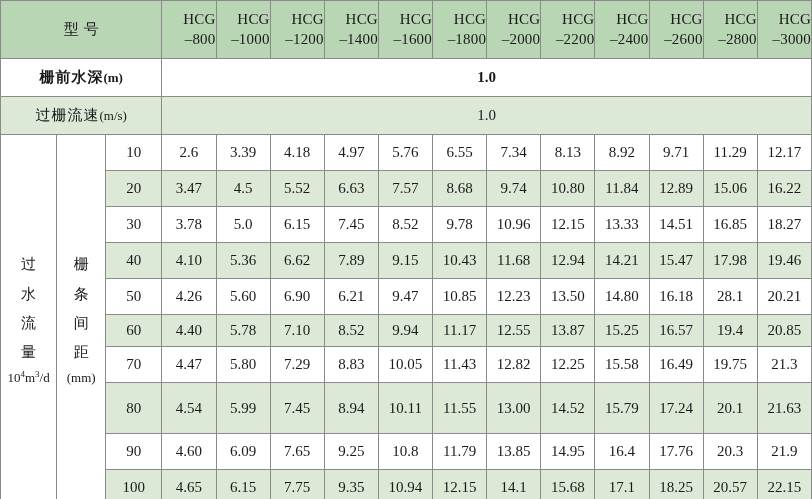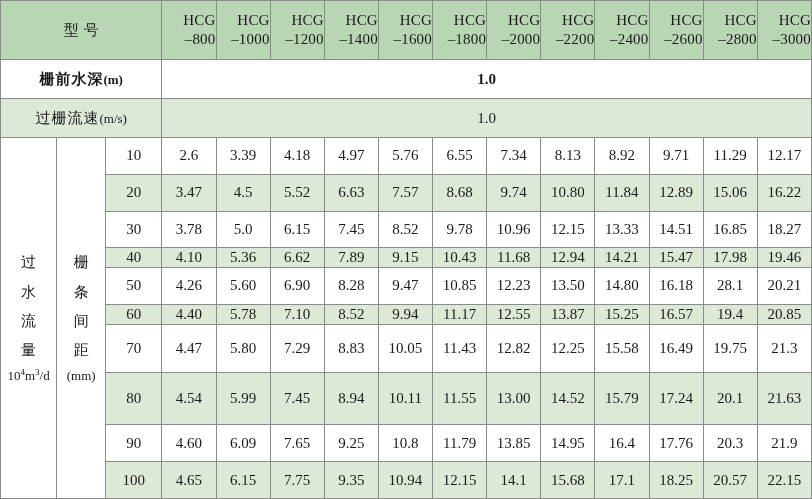--- a/index.html
+++ b/index.html
@@ -231,66 +231,66 @@
         <td class="fill-white data-cell">7.45</td>
         <td class="fill-white data-cell">8.52</td>
         <td class="fill-white data-cell">9.78</td>
         <td class="fill-white data-cell">10.96</td>
         <td class="fill-white data-cell">12.15</td>
         <td class="fill-white data-cell">13.33</td>
         <td class="fill-white data-cell">14.51</td>
         <td class="fill-white data-cell">16.85</td>
         <td class="fill-white data-cell">18.27</td>
       </tr>
-      <tr style="height: 19px; border-radius: 12px;">
+      <tr style="height: 36px; border-radius: 12px;">
         <td class="fill-band spacing-cell">40</td>
         <td class="fill-band data-cell">4.10</td>
         <td class="fill-band data-cell">5.36</td>
         <td class="fill-band data-cell">6.62</td>
         <td class="fill-band data-cell">7.89</td>
         <td class="fill-band data-cell">9.15</td>
         <td class="fill-band data-cell">10.43</td>
         <td class="fill-band data-cell">11.68</td>
         <td class="fill-band data-cell">12.94</td>
         <td class="fill-band data-cell">14.21</td>
         <td class="fill-band data-cell">15.47</td>
         <td class="fill-band data-cell">17.98</td>
         <td class="fill-band data-cell">19.46</td>
       </tr>
       <tr style="height: 36px;">
         <td class="fill-white spacing-cell">50</td>
         <td class="fill-white data-cell">4.26</td>
         <td class="fill-white data-cell">5.60</td>
         <td class="fill-white data-cell">6.90</td>
-        <td class="fill-white data-cell">8.28</td>
+        <td class="fill-white data-cell">6.21</td>
         <td class="fill-white data-cell">9.47</td>
         <td class="fill-white data-cell">10.85</td>
         <td class="fill-white data-cell">12.23</td>
         <td class="fill-white data-cell">13.50</td>
         <td class="fill-white data-cell">14.80</td>
         <td class="fill-white data-cell">16.18</td>
         <td class="fill-white data-cell">28.1</td>
         <td class="fill-white data-cell">20.21</td>
       </tr>
-      <tr style="height: 20px;">
+      <tr style="height: 32px;">
         <td class="fill-band spacing-cell">60</td>
         <td class="fill-band data-cell">4.40</td>
         <td class="fill-band data-cell">5.78</td>
         <td class="fill-band data-cell">7.10</td>
         <td class="fill-band data-cell">8.52</td>
         <td class="fill-band data-cell">9.94</td>
         <td class="fill-band data-cell">11.17</td>
         <td class="fill-band data-cell">12.55</td>
         <td class="fill-band data-cell">13.87</td>
         <td class="fill-band data-cell">15.25</td>
         <td class="fill-band data-cell">16.57</td>
         <td class="fill-band data-cell">19.4</td>
         <td class="fill-band data-cell">20.85</td>
       </tr>
-      <tr style="height: 47px; padding-left: 44px;">
+      <tr style="height: 36px; padding-left: 44px;">
         <td class="fill-white spacing-cell">70</td>
         <td class="fill-white data-cell">4.47</td>
         <td class="fill-white data-cell">5.80</td>
         <td class="fill-white data-cell">7.29</td>
         <td class="fill-white data-cell">8.83</td>
         <td class="fill-white data-cell">10.05</td>
         <td class="fill-white data-cell">11.43</td>
         <td class="fill-white data-cell">12.82</td>
         <td class="fill-white data-cell">12.25</td>
         <td class="fill-white data-cell">15.58</td>

